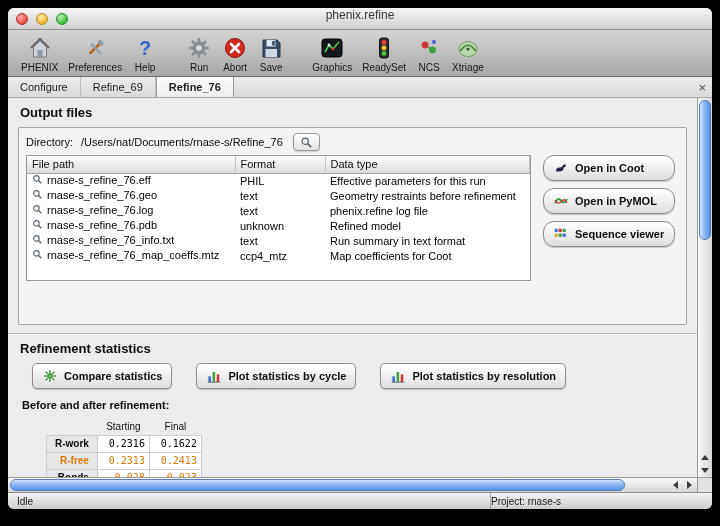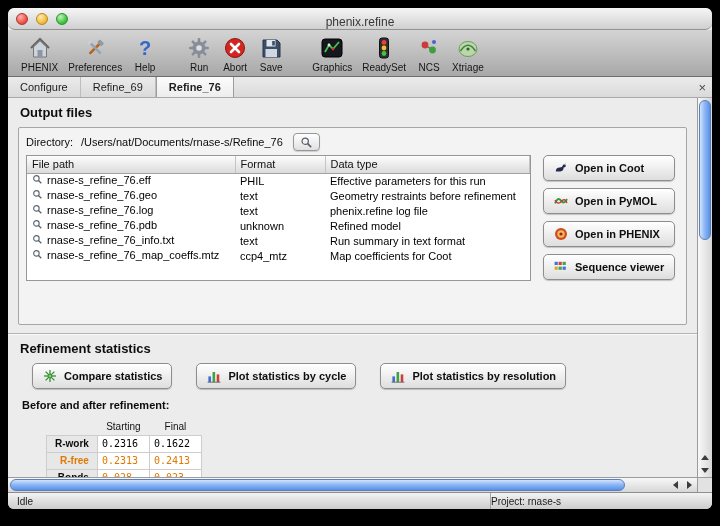--- a/index.html
+++ b/index.html
@@ -2,21 +2,21 @@
 <html><head>
 <meta charset="utf-8">
 <style>
   * { margin:0; padding:0; box-sizing:border-box; }
   html,body { width:720px; height:526px; background:#000; font-family:"Liberation Sans",sans-serif; overflow:hidden; }
   .window { position:absolute; left:8px; top:8px; width:704px; height:501px; border-radius:6px; overflow:hidden;
             background:#ececec; box-shadow:0 8px 24px rgba(0,0,0,.85); display:flex; flex-direction:column; }
 
   
   .titlebar { flex:0 0 22px; background:linear-gradient(#f6f6f6,#d0d0d0); border-bottom:1px solid #929292;
-              position:relative; display:flex; align-items:flex-end; justify-content:center;border-radius:7px; }
+              position:relative; display:flex; align-items:flex-start; justify-content:center; }
   .traffic { position:absolute; left:8px; top:5px; display:flex; gap:8px; }
   .tl { width:12px; height:12px; border-radius:50%; display:inline-block; }
   .tl.red { background:radial-gradient(circle at 35% 30%,#ffb4ae,#f3554a 60%,#c23a30); border:1px solid #a8382e; }
   .tl.yellow { background:radial-gradient(circle at 35% 30%,#ffeab2,#f8bd3e 60%,#cd9220); border:1px solid #b58a24; }
   .tl.green { background:radial-gradient(circle at 35% 30%,#c6f2bb,#41c943 60%,#2c9a2e); border:1px solid #2f8f31; }
   .title { font-size:12px; color:#393939; }
 
   
   .toolbar { flex:0 0 47px; background:linear-gradient(#d4d4d4,#a8a8a8); border-bottom:1px solid #6d6d6d;
              display:flex; align-items:flex-end; padding:2px 8px 2px; }
@@ -57,33 +57,33 @@
   .file-table th { text-align:left; font-weight:normal; background:linear-gradient(#fdfdfd,#dbdbdb);
                    border-right:1px solid #c4c4c4; border-bottom:1px solid #a2a2a2; padding:1px 5px; height:17px;
                    color:#111; overflow:hidden; white-space:nowrap; }
   .file-table td { padding:0 5px; height:15px; white-space:nowrap; overflow:hidden; color:#000; }
   .mag { display:inline-block; vertical-align:-1px; margin-right:4px; }
 
   .side-btns { margin-left:12px; display:flex; flex-direction:column; gap:7px; }
   .btn { display:flex; align-items:center; gap:6px; height:26px; padding:0 9px; border:1px solid #8d8d8d;
          border-radius:5px; background:linear-gradient(#ffffff,#dedede); font-size:11px; font-weight:bold;
          color:#0e0e0e; box-shadow:0 1px 1px rgba(0,0,0,.2); white-space:nowrap; cursor:default; }
-  .side-btns .btn { width:132px; }
+  .side-btns .btn { width:132px;border-radius:11px; }
   .btn svg { flex:0 0 auto; }
 
   .divider { border:0; border-top:1px solid #b3b3b3; border-bottom:1px solid #fafafa; margin:8px -10px 6px; }
 
   .stat-btn-row { display:flex; gap:24px; margin:4px 0 10px 14px; }
   .before-after { font-size:11px; font-weight:bold; color:#0c0c0c; margin:0 0 7px 4px; }
 
   .stats-table { border-collapse:collapse; margin-left:28px; font-size:10px; }
   .stats-table th { font-weight:normal; color:#111; padding:2px 8px; text-align:center; height:17px; }
   .stats-table td { height:17px; border:1px solid #cdcdcd; }
   .stats-table td.lbl { font-weight:bold; text-align:right; padding:1px 8px; background:#e7e7e7; color:#0c0c0c; min-width:50px; }
-  .stats-table td.val { font-family:"DejaVu Sans Mono",monospace; padding:1px 4px;
+  .stats-table td.val { font-family:"DejaVu Sans Mono",monospace; text-align:right; padding:1px 4px;
                         background:#fff; min-width:52px; }
   .row-rfree td.lbl, .row-rfree td.val { color:#e07800; }
   .row-bonds td.val { color:#e07800; }
   .row-angles td.lbl { color:#3a43c8; }
   .row-angles td.val { color:#e07800; }
 
   
   .vscroll { flex:0 0 15px; background:linear-gradient(to right,#f8f8f8,#d7d7d7); border-left:1px solid #9b9b9b; position:relative; }
   .vthumb { position:absolute; left:1px; top:2px; width:12px; height:140px; border-radius:7px;
             background:linear-gradient(to right,#d3e4fc,#8fb8f5 45%,#5890e8); border:1px solid #5d7fb6; }
@@ -334,28 +334,20 @@
                   <circle cx="14.6" cy="5.6" r="0.5" fill="#fff"></circle>
                 </svg>
               <span>Open in Coot</span>
             </div>
             <div class="btn">
               <svg viewBox="0 0 20 20" width="16" height="16">
                   <path d="M2.5 13 Q6 4 10 9.5 T17.5 7.5" stroke="#2f9e36" stroke-width="2.4" fill="none"></path>
                   <path d="M2.5 9 Q6.5 15.5 10.5 10.5 T17.5 12.5" stroke="#c43b3b" stroke-width="1.8" fill="none"></path>
                 </svg>
               <span>Open in PyMOL</span>
-            </div>
-            <div class="btn">
-              <svg viewBox="0 0 20 20" width="16" height="16">
-                  <circle cx="10" cy="10" r="7.5" fill="#cf4a23"></circle>
-                  <circle cx="10" cy="10" r="4.6" fill="#f3b75c"></circle>
-                  <circle cx="10" cy="10" r="2" fill="#8c2f12"></circle>
-                </svg>
-              <span>Open in PHENIX</span>
             </div>
             <div class="btn">
               <svg viewBox="0 0 20 20" width="16" height="16">
                   <rect x="2" y="3.5" width="4" height="4" fill="#4a6fd0"></rect>
                   <rect x="7" y="3.5" width="4" height="4" fill="#c84444"></rect>
                   <rect x="12" y="3.5" width="4" height="4" fill="#47a347"></rect>
                   <rect x="2" y="9.5" width="4" height="4" fill="#d8a636"></rect>
                   <rect x="7" y="9.5" width="4" height="4" fill="#47a347"></rect>
                   <rect x="12" y="9.5" width="4" height="4" fill="#4a6fd0"></rect>
                 </svg>

